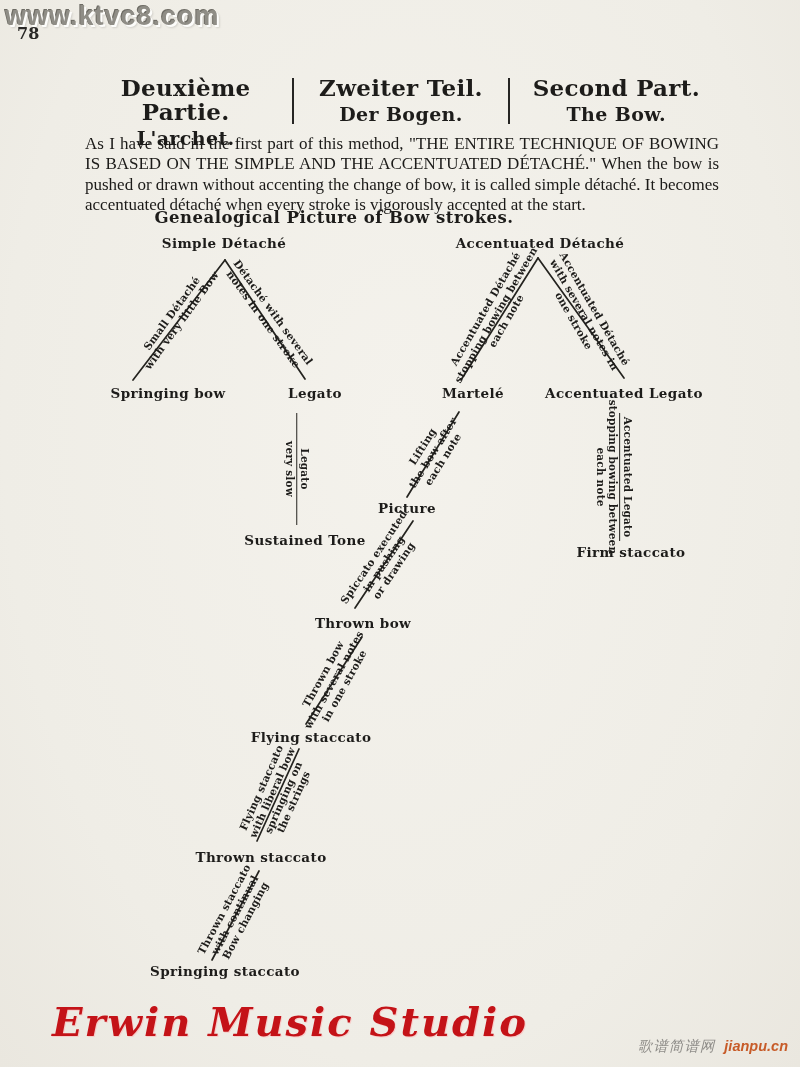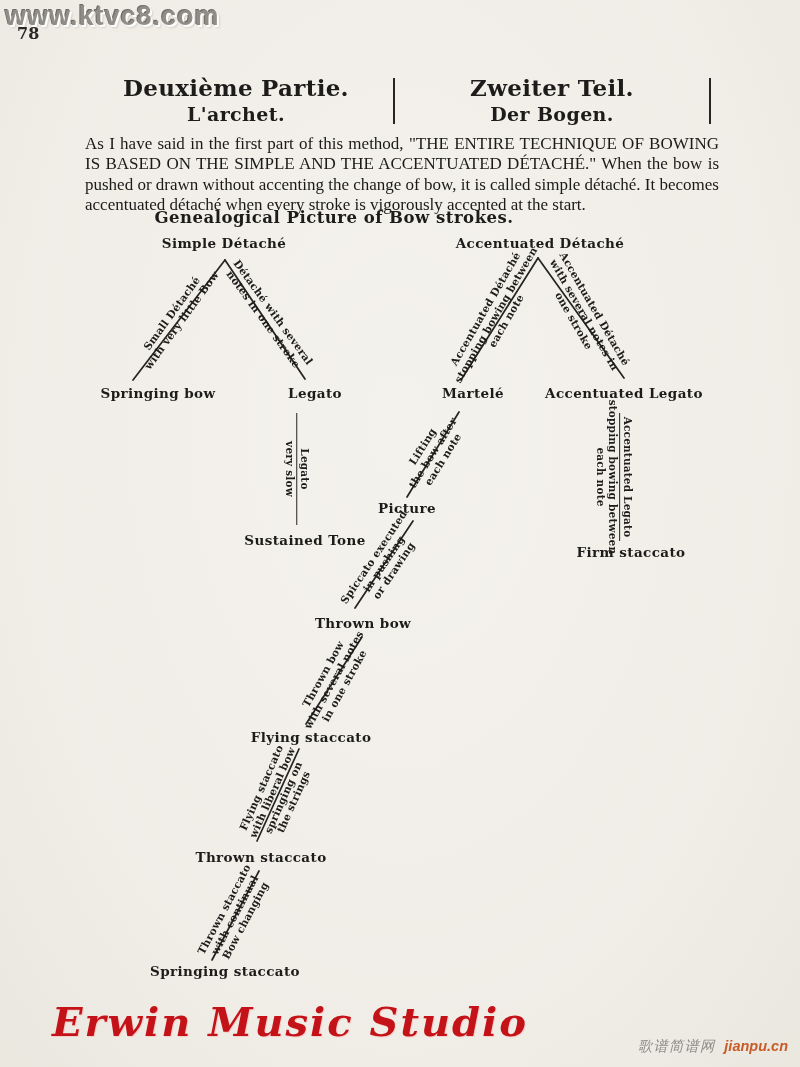--- a/index.html
+++ b/index.html
@@ -89,20 +89,24 @@
     <div class="hcol">
       <div class="htitle">Deuxième Partie.</div>
       <div class="hsub">L'archet.</div>
     </div>
     <div class="hdiv"></div>
     <div class="hcol">
       <div class="htitle">Zweiter Teil.</div>
       <div class="hsub">Der Bogen.</div>
     </div>
     <div class="hdiv"></div>
+    <div class="hcol">
+      <div class="htitle">Second Part.</div>
+      <div class="hsub">The Bow.</div>
+    </div>
   </div>
 
   <p class="intro">As I have said in the first part of this method, "THE ENTIRE TECHNIQUE OF BOWING IS BASED ON THE SIMPLE AND THE ACCENTUATED DÉTACHÉ."  When the bow is pushed or drawn without accenting the change of bow, it is called simple détaché.  It becomes accentuated détaché when every stroke is vigorously accented at the start.</p>
 
   <div class="dtitle">Genealogical Picture of Bow strokes.</div>
 
   <svg class="lines" width="800" height="1067" viewBox="0 0 800 1067">
     <g stroke="#24231f" stroke-width="1.7" stroke-linecap="round">
       <line x1="225" y1="260" x2="133" y2="380"></line>
       <line x1="225" y1="260" x2="305" y2="379"></line>
@@ -111,21 +115,21 @@
       <line x1="459" y1="412" x2="407" y2="497"></line>
       <line x1="413" y1="521" x2="355" y2="608"></line>
       <line x1="362" y1="637" x2="306" y2="724"></line>
       <line x1="299" y1="749" x2="257" y2="841"></line>
       <line x1="259" y1="871" x2="212" y2="960"></line>
     </g>
   </svg>
 
   <div class="node" style="left:224px;top:235px">Simple Détaché</div>
   <div class="node" style="left:540px;top:235px">Accentuated Détaché</div>
-  <div class="node" style="left:158px;top:385px">Springing bow</div>
+  <div class="node" style="left:168px;top:385px">Springing bow</div>
   <div class="node" style="left:315px;top:385px">Legato</div>
   <div class="node" style="left:473px;top:385px">Martelé</div>
   <div class="node" style="left:624px;top:385px">Accentuated Legato</div>
   <div class="node" style="left:407px;top:500px">Picture</div>
   <div class="node" style="left:305px;top:532px">Sustained Tone</div>
   <div class="node" style="left:631px;top:544px">Firm staccato</div>
   <div class="node" style="left:363px;top:615px">Thrown bow</div>
   <div class="node" style="left:311px;top:729px">Flying staccato</div>
   <div class="node" style="left:261px;top:849px">Thrown staccato</div>
   <div class="node" style="left:225px;top:963px">Springing staccato</div>

